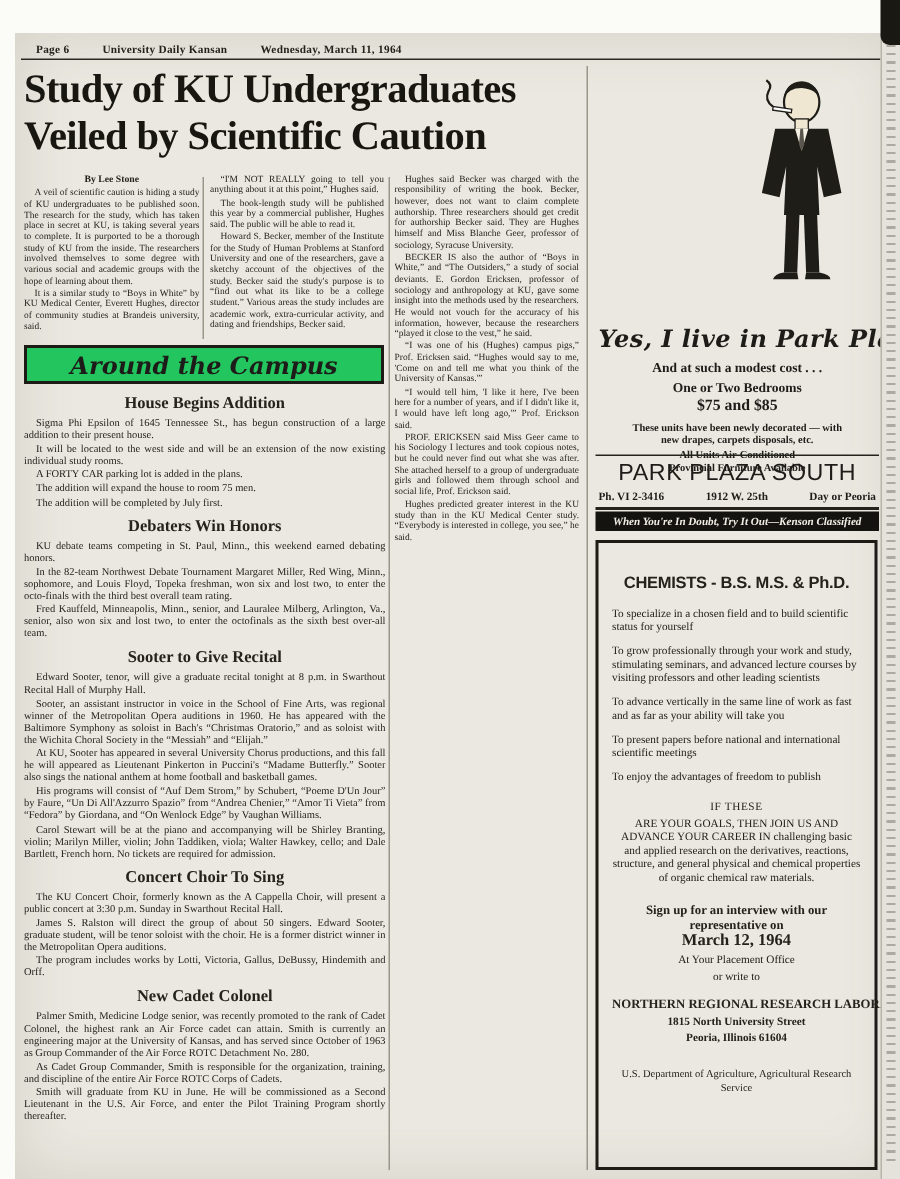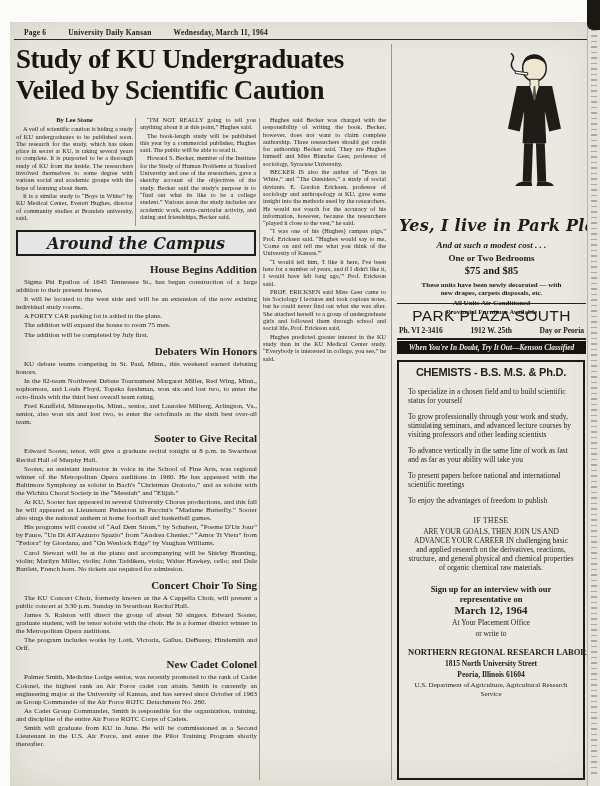--- a/index.html
+++ b/index.html
@@ -24,66 +24,66 @@
   .col3 { left:263px; width:123px; height:282px; }
   .byline { text-align:center; font-weight:bold; font-size:6.5px; margin-bottom:2px; }
 
   .vrule { position:absolute; width:1px; background:#9a968a; }
   .vr1 { left:135px; top:118px; height:108px; }
   .vr2 { left:259px; top:118px; height:662px; }
   .vr3 { left:391px; top:44px;  height:736px; }
 
   .campus-box { position:absolute; left:16px; top:230px; width:240px; height:26px;
                 border:2px solid #1c1b16; display:flex; align-items:center; justify-content:center;
-                background:#e5e5e5; }
+                background:#22c55e; }
   .campus-title { font-style:italic; font-weight:bold; font-size:16px; font-family:"DejaVu Serif",serif; }
 
   .campus-items { position:absolute; left:16px; top:262px; width:241px; height:522px; overflow:hidden;
                   font-size:7px; line-height:8.1px; text-align:justify; color:#24231d; }
-  .campus-items h2 { text-align:right; font-size:11px; line-height:12px; margin:6px 0 3px; }
+  .campus-items h2 { text-align:center; font-size:11px; line-height:12px; margin:6px 0 3px; }
   .campus-items h2:first-child { margin-top:1px; }
   .campus-items .paras p { text-indent:8px; }
 
   .pp-ad { position:absolute; left:397px; top:44px; width:189px; height:296px; }
   .pp-man { position:absolute; right:2px; top:8px; }
   .pp-slogan { position:absolute; left:2px; top:172px; width:186px; white-space:nowrap;
                font-family:"DejaVu Serif",serif; font-style:italic; font-weight:bold;
                font-size:16px; letter-spacing:.3px; }
   .pp-body { position:absolute; left:0; right:0; top:196px; text-align:center; }
-  .pp-cost     { font-size:9px;   font-weight:bold; font-style:italic; margin-bottom:3px; }
+  .pp-cost     { font-size:9px;   font-weight:bold; margin-bottom:3px; }
   .pp-bedrooms { font-size:9px;   font-weight:bold; margin-bottom:2px; }
   .pp-price    { font-size:10.5px;font-weight:bold; margin-bottom:5px; }
   .pp-blurb    { font-size:7px; font-weight:bold; line-height:8px; width:152px; margin:0 auto 2px; }
   .pp-ac,.pp-furniture { font-size:7px; font-weight:bold; line-height:8.5px; }
   .pp-footer { position:absolute; left:0; right:0; bottom:0; text-align:center;
                border-top:1px solid #23221c; border-bottom:2px solid #23221c; padding:3px 0 3px; }
   .pp-name { font-family:"Liberation Sans",sans-serif; font-weight:normal; font-size:15.5px;
              line-height:17px; letter-spacing:.4px; }
   .pp-contact { display:flex; justify-content:space-between; font-size:7.5px; font-weight:bold; padding:2px 2px 0; }
 
   .kenson { position:absolute; left:397px; top:341px; width:189px; height:13px; background:#14130f;
             color:#f2efe6; font-size:7.4px; font-style:italic; font-weight:bold;
             display:flex; align-items:center; justify-content:center; white-space:nowrap; }
 
   .chem-ad { position:absolute; left:397px; top:360px; width:188px; height:420px;
-             border:2px solid #1c1b16; padding:6px 9px; font-size:7.5px; line-height:9px; color:#23221c; }
+             border:2px solid #1c1b16; padding:23px 9px; font-size:7.5px; line-height:9px; color:#23221c; }
   .chem-title { text-align:center; font-family:"Liberation Sans",sans-serif; font-weight:bold;
                 font-size:11px; letter-spacing:-.2px; white-space:nowrap; margin-bottom:10px; }
   .chem-benefits p { text-indent:0; margin:0 0 7px; }
   .chem-goals { text-align:center; margin-top:11px; }
   .chem-goals .goals-intro { display:block; margin-bottom:2px; letter-spacing:.4px; }
   .chem-signup { text-align:center; margin-top:12px; }
   .signup-line { font-weight:bold; font-size:8.5px; line-height:10px; }
   .signup-date { font-weight:bold; font-size:11px; margin-top:2px; }
   .signup-place { margin-top:3px; }
   .or-write { margin-top:2px; }
   .chem-lab { text-align:center; margin-top:9px; }
   .lab-name { font-weight:bold; font-size:8.5px; line-height:10px; white-space:nowrap; }
   .lab-addr { font-weight:bold; margin-top:2px; }
-  .lab-dept { margin-top:2px; font-size:7px; line-height:8.5px; }
+  .lab-dept { margin-top:16px; font-size:7px; line-height:8.5px; }
 
   .edge-strip { position:absolute; right:0; top:22px; bottom:0; width:13px; background:#e4e2da;
                 border-left:1px solid #b7b3a7; }
   .edge-strip::before { content:""; position:absolute; top:8px; bottom:8px; left:3px; right:3px;
                 background:repeating-linear-gradient(to bottom, rgba(40,38,30,.55) 0 1.5px, transparent 1.5px 5.5px);
                 opacity:.55; }
   .corner-mark { position:absolute; right:0; top:0; width:13px; height:30px; background:#191813;
                  border-bottom-left-radius:6px; }
 </style>
 </head>

